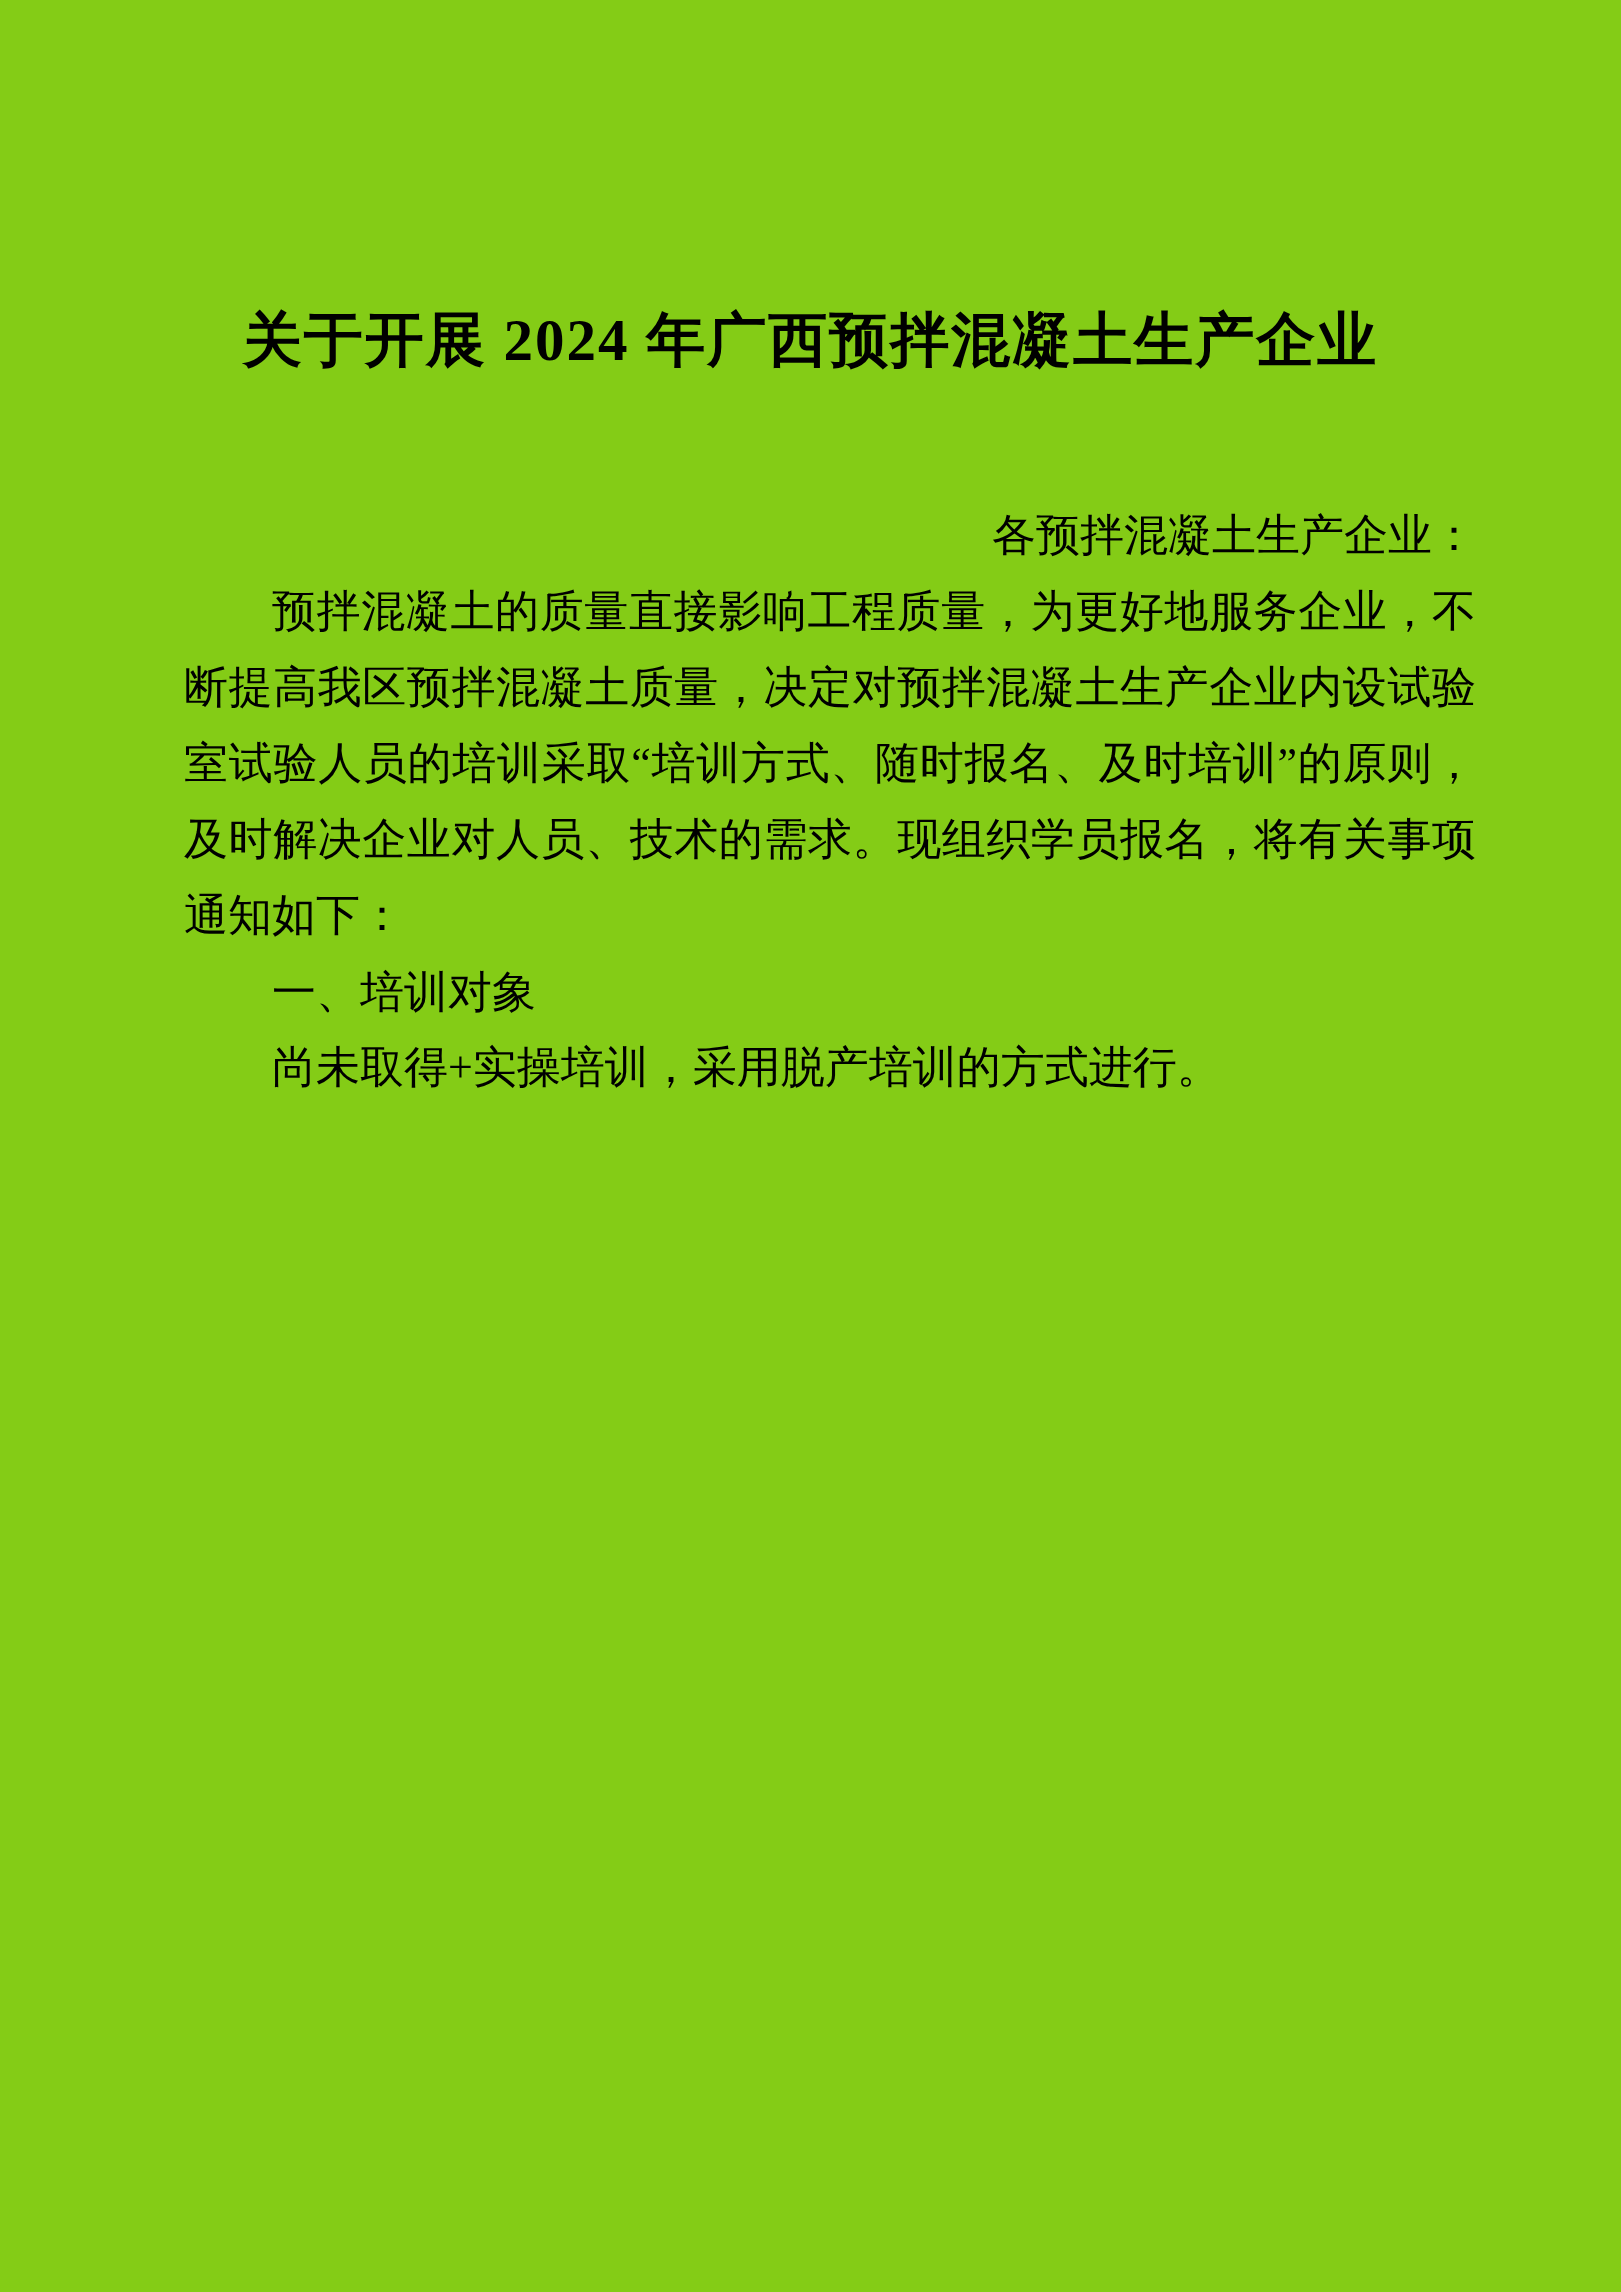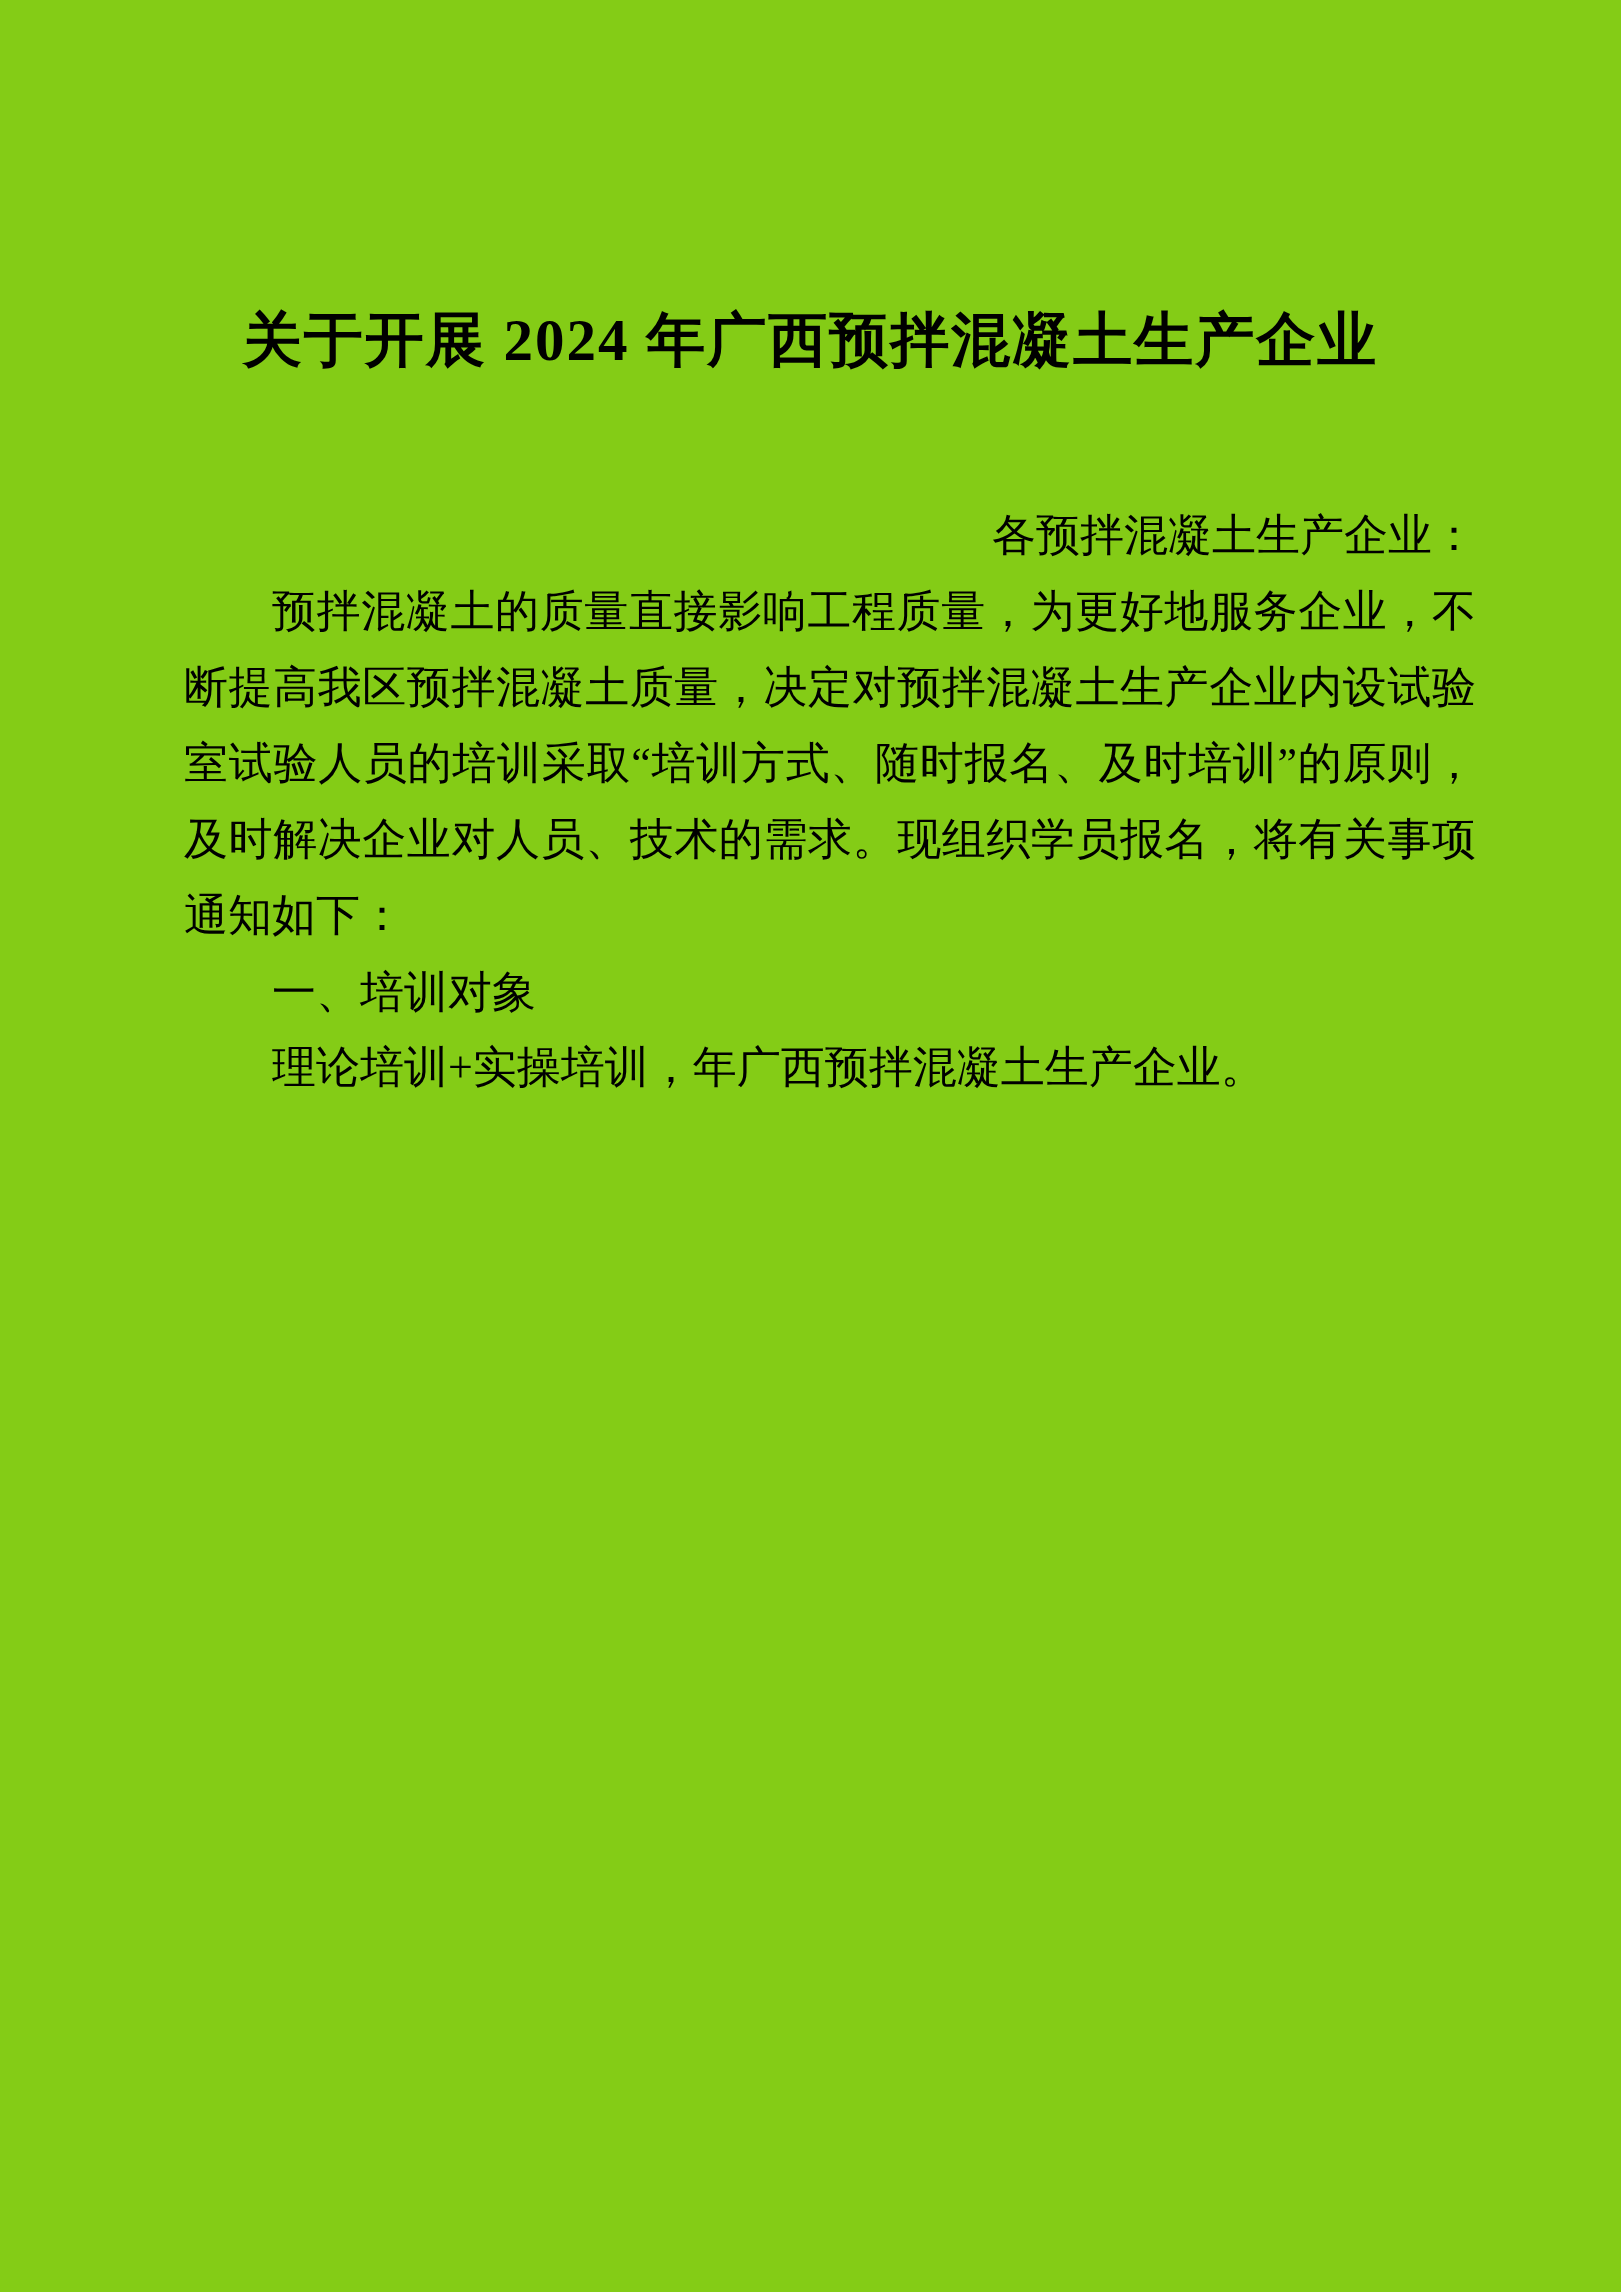--- a/index.html
+++ b/index.html
@@ -63,17 +63,17 @@
   <div class="body-block">
     <p class="salutation">各预拌混凝土生产企业：</p>
 
     <p class="para">预拌混凝土的质量直接影响工程质量，为更好地服务企业，不断提高我区预拌混凝土质量，决定对预拌混凝土生产企业内设试验室试验人员的培训采取“培训方式、随时报名、及时培训”的原则，及时解决企业对人员、技术的需求。现组织学员报名，将有关事项通知如下：</p>
 
     <p class="heading">一、培训对象</p>
 
 
 
 
-    <p class="para">理论培训+实操培训，年广西预拌混凝土生产企业。</p>
+    <p class="para">尚未取得+实操培训，采用脱产培训的方式进行。</p>
   </div>
 
 </div>
 
 
 </body></html>

